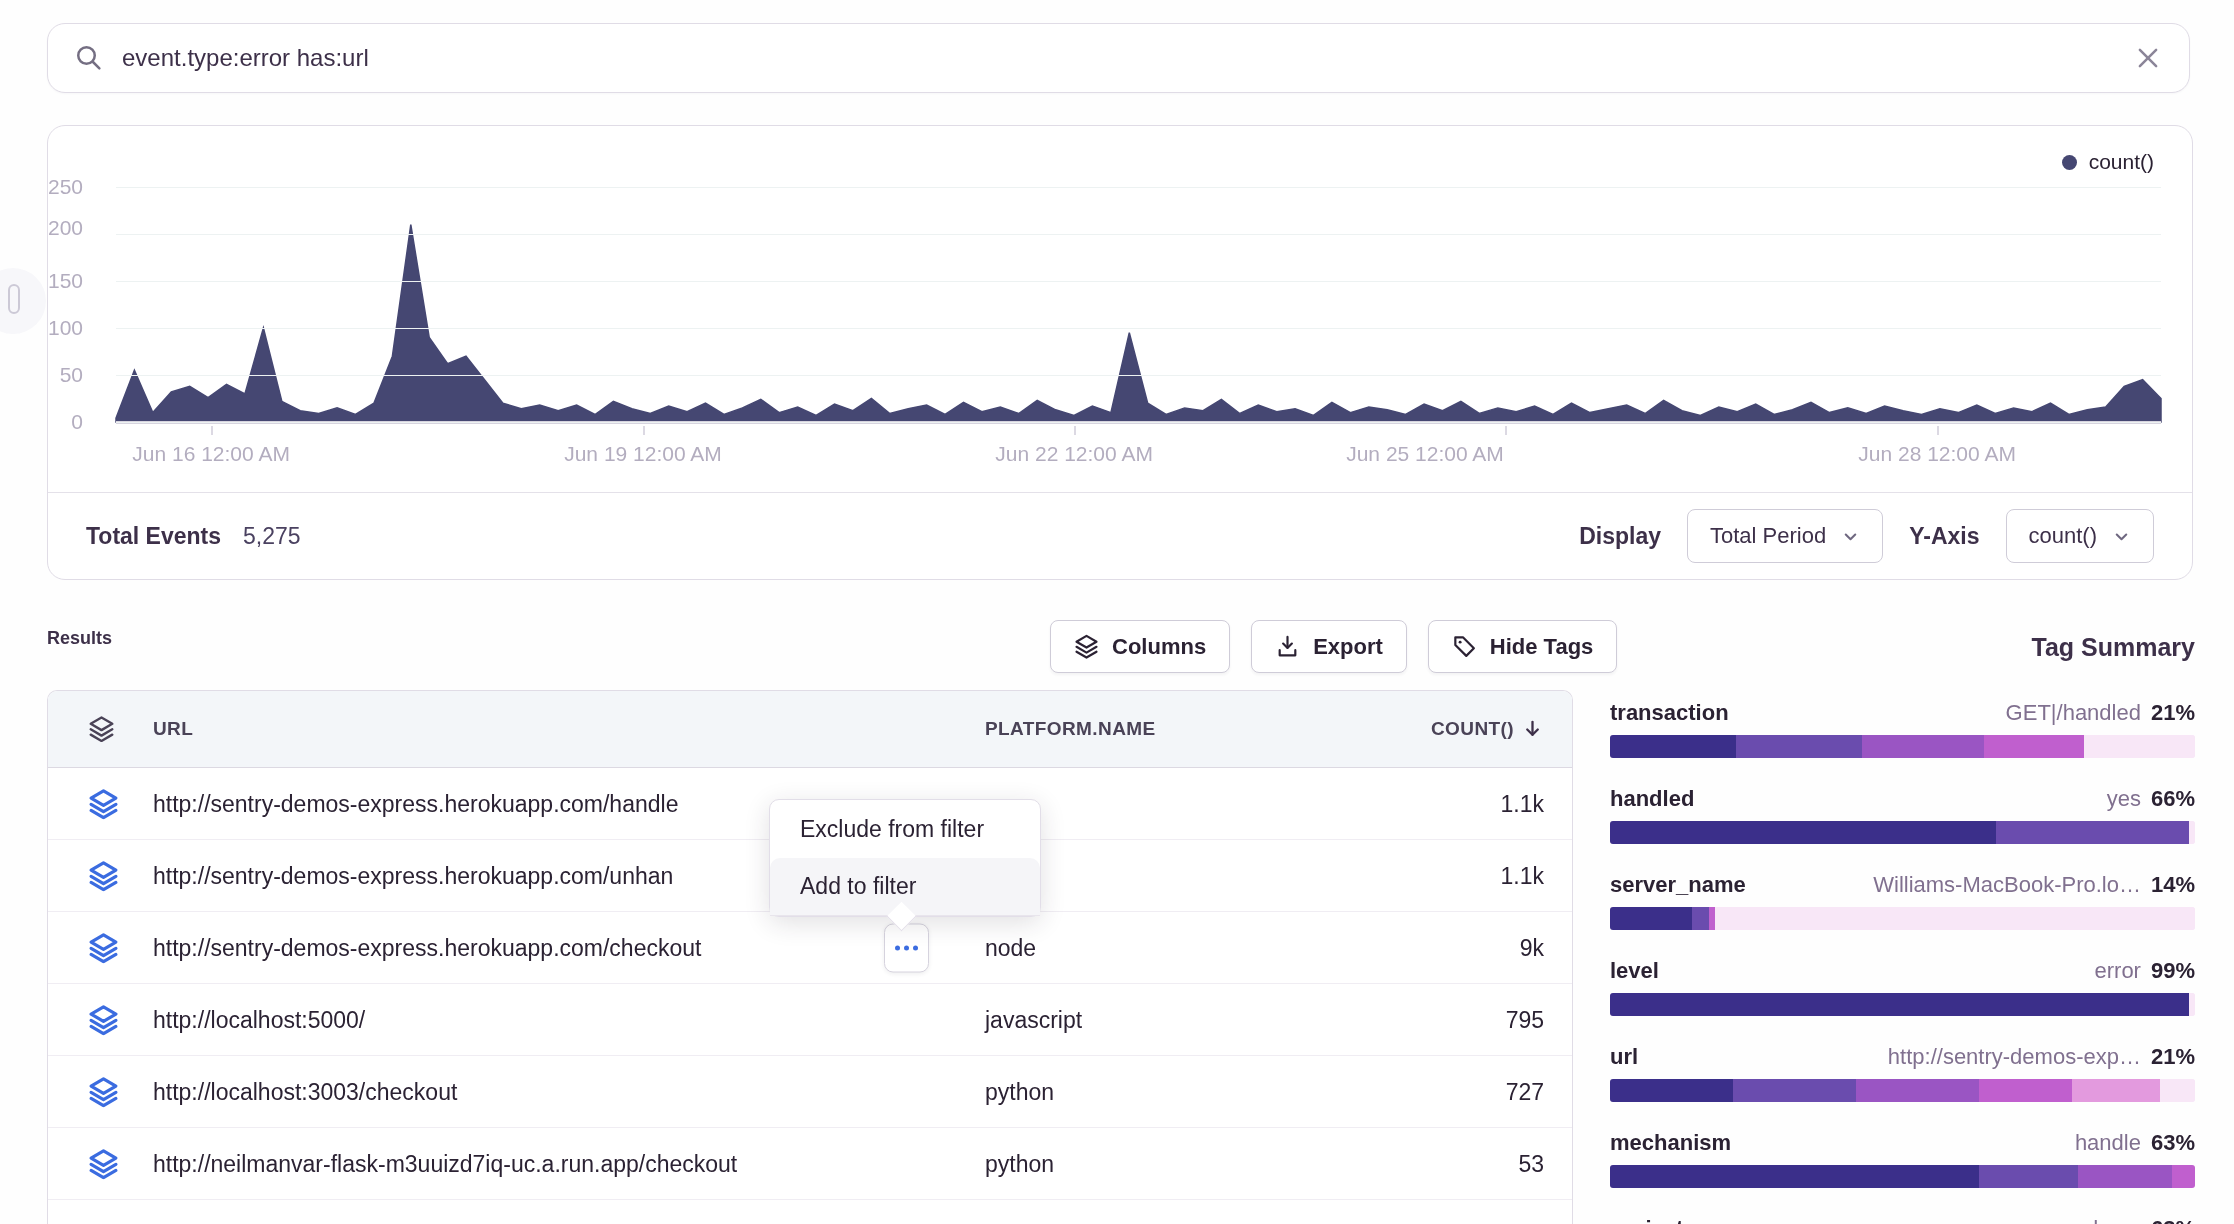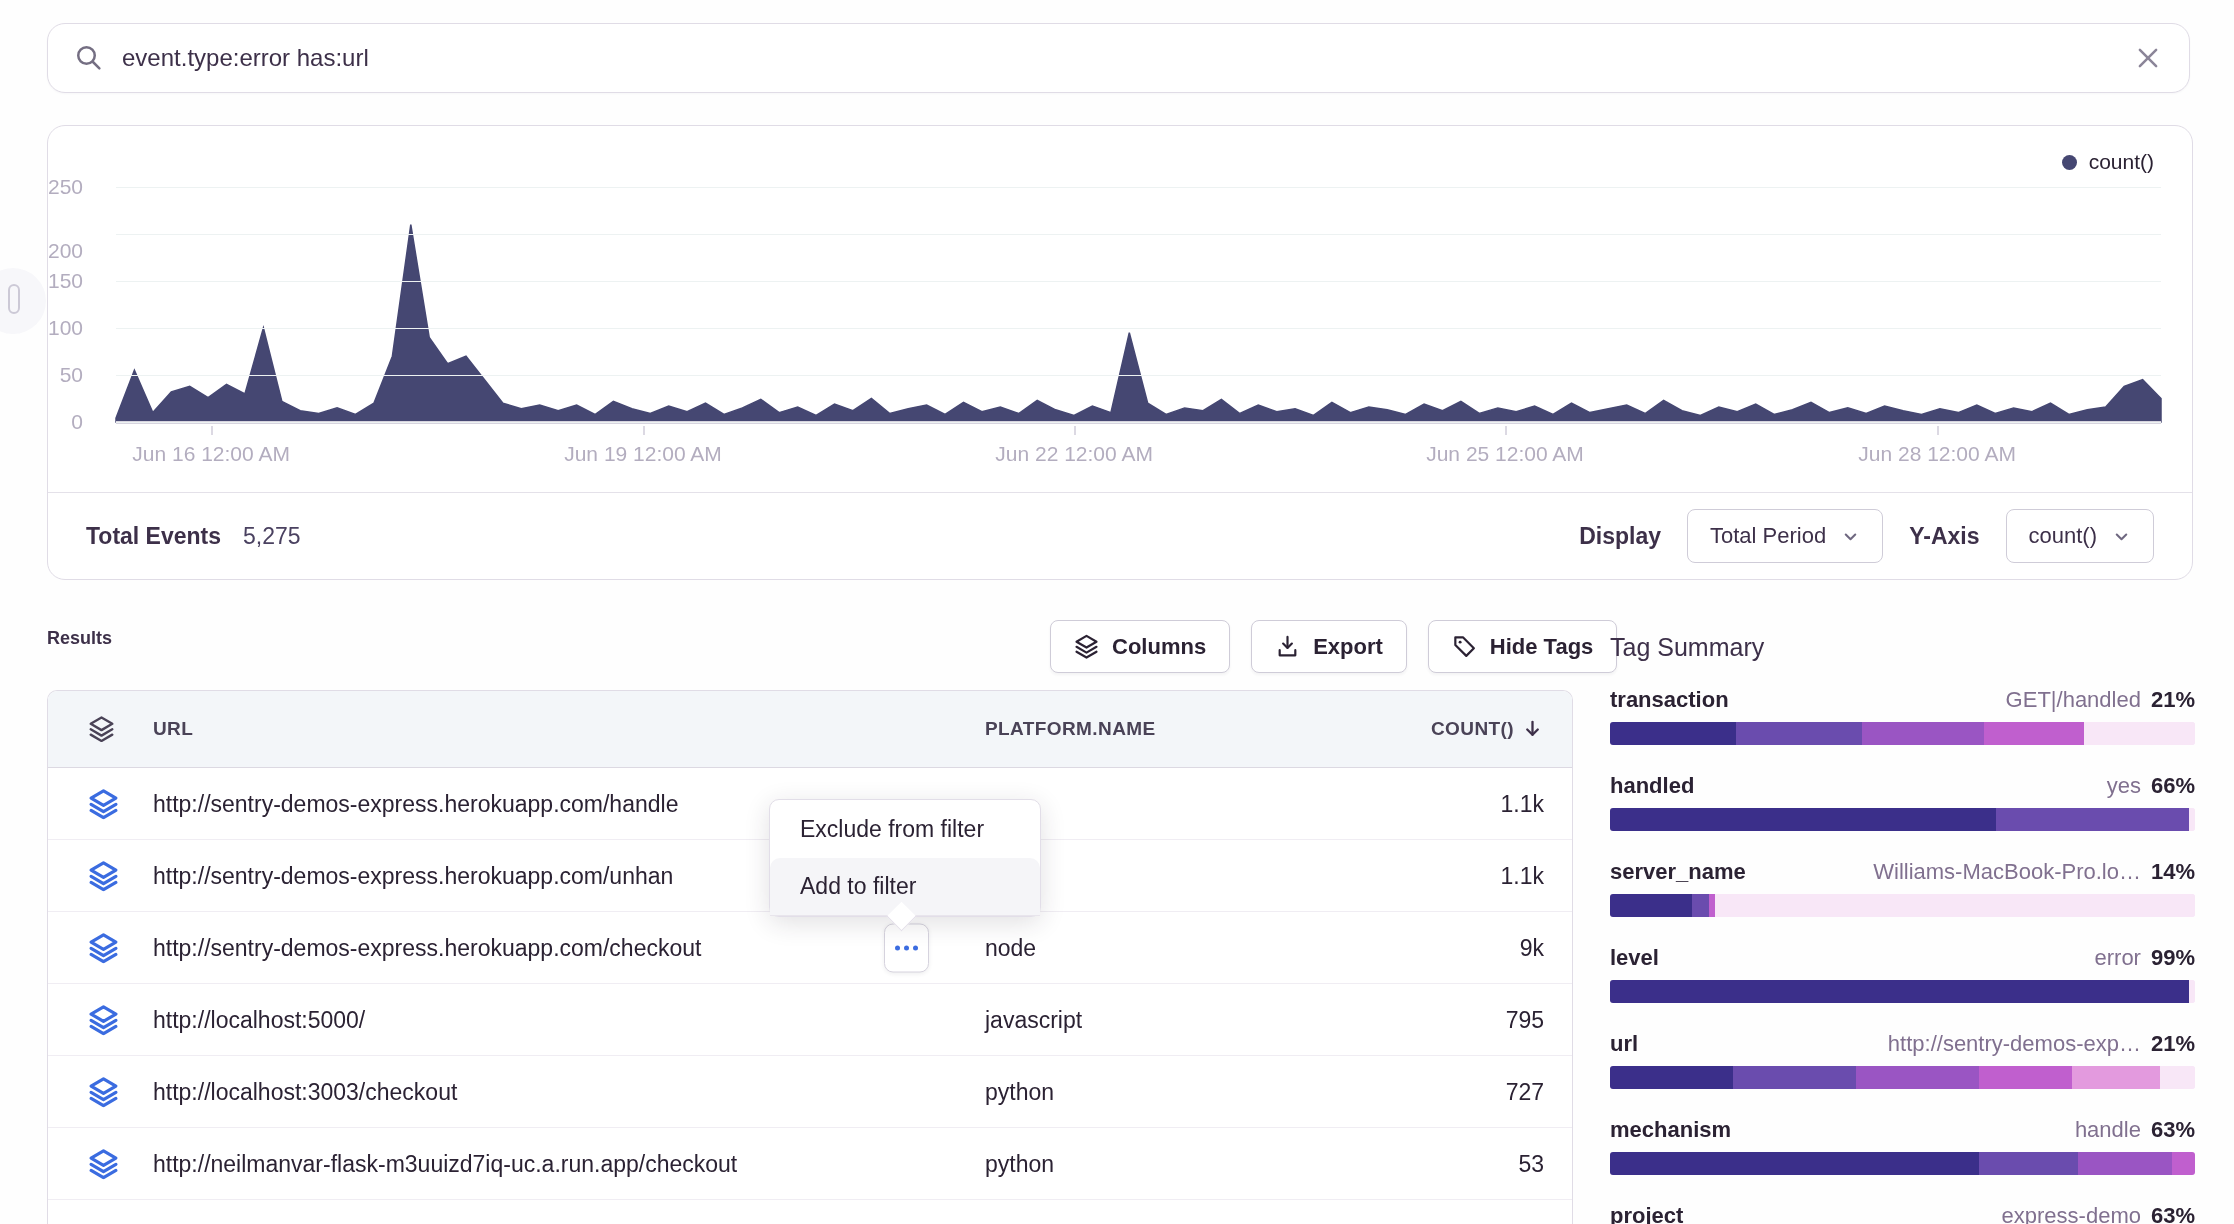--- a/index.html
+++ b/index.html
@@ -78,21 +78,21 @@
     border:1px solid #e2dee8; border-radius:10px; box-shadow:0 6px 26px rgba(43,34,51,.14); z-index:20; }
   .menu-item { height:58px; display:flex; align-items:center; padding:0 30px; font-size:23px;
     color:#2b2233; cursor:pointer; white-space:nowrap; }
   .menu-item.hovered { background:#f5f5f8; border-bottom:1px solid #e8e5ec; border-radius:10px 10px 0 0; }
   .menu-item.last { border-radius:0 0 10px 10px; }
   .caret { position:absolute; left:121px; bottom:-11px; width:21px; height:21px; background:#fff;
     transform:rotate(45deg); border-right:1px solid #e2dee8; border-bottom:1px solid #e2dee8; }
 
   
   .tags { position:absolute; left:1610px; top:633px; width:585px; }
-  .ts-heading { font-size:25px; font-weight:normal; color:#3d3049; margin-bottom:24px; }
+  .ts-heading { font-size:25px; font-weight:bold; color:#3d3049; margin-bottom:37px;text-align:right; }
   .entry { margin-bottom:27px; }
   .entry-top { display:flex; align-items:baseline; font-size:22px; line-height:28px; }
   .entry-name { font-weight:bold; color:#2b2233; }
   .entry-value { margin-left:auto; color:#80708f; white-space:nowrap; }
   .entry-pct { font-weight:bold; color:#2b2233; margin-left:10px; }
   .bar { height:23px; margin-top:8px; border-radius:3px; overflow:hidden; display:flex; background:#f8e7f7; }
   .seg { height:100%; display:block; }
 </style>
 </head>
 <body>
@@ -125,39 +125,39 @@
 
   <div class="plot">
     <svg id="area-svg" width="2045" height="235" viewBox="0 0 2045 235" preserveAspectRatio="none">
       <path id="area-path" d="M0,235 L0.0,231.2 L18.4,183.3 L36.8,225.6 L55.3,204.9 L73.7,199.3 L92.1,210.6 L110.5,197.4 L129.0,206.8 L147.4,141.0 L165.8,214.3 L184.2,223.7 L202.7,226.5 L221.1,220.9 L239.5,227.5 L257.9,216.2 L276.4,169.2 L294.8,37.6 L313.2,150.4 L331.6,176.7 L350.0,169.2 L368.5,192.7 L386.9,216.2 L405.3,221.8 L423.7,218.1 L442.2,223.7 L460.6,218.1 L479.0,227.5 L497.4,214.3 L515.9,221.8 L534.3,226.5 L552.7,219.0 L571.1,224.7 L589.5,216.2 L608.0,227.5 L626.4,220.9 L644.8,212.4 L663.2,225.6 L681.7,220.0 L700.1,228.4 L718.5,217.1 L736.9,223.7 L755.4,211.5 L773.8,226.5 L792.2,221.8 L810.6,218.1 L829.1,227.5 L847.5,215.3 L865.9,224.7 L884.3,220.0 L902.7,226.5 L921.2,213.4 L939.6,222.8 L958.0,228.4 L976.4,219.0 L994.9,225.6 L1013.3,145.7 L1031.7,216.2 L1050.1,227.5 L1068.6,220.9 L1087.0,223.7 L1105.4,212.4 L1123.8,226.5 L1142.3,218.1 L1160.7,224.7 L1179.1,221.8 L1197.5,228.4 L1215.9,215.3 L1234.4,225.6 L1252.8,220.0 L1271.2,222.8 L1289.6,227.5 L1308.1,217.1 L1326.5,223.7 L1344.9,214.3 L1363.3,226.5 L1381.8,220.9 L1400.2,224.7 L1418.6,219.0 L1437.0,227.5 L1455.5,216.2 L1473.9,225.6 L1492.3,221.8 L1510.7,218.1 L1529.1,226.5 L1547.6,213.4 L1566.0,223.7 L1584.4,228.4 L1602.8,220.0 L1621.3,224.7 L1639.7,217.1 L1658.1,227.5 L1676.5,222.8 L1695.0,215.3 L1713.4,225.6 L1731.8,220.9 L1750.2,226.5 L1768.6,219.0 L1787.1,223.7 L1805.5,227.5 L1823.9,221.8 L1842.3,225.6 L1860.8,218.1 L1879.2,226.5 L1897.6,220.9 L1916.0,224.7 L1934.5,216.2 L1952.9,227.5 L1971.3,222.8 L1989.7,220.0 L2008.2,199.3 L2026.6,192.7 L2045.0,211.5 L2045,235 Z" stroke-width="1.5" fill="#454772" stroke="#454772"></path>
     </svg>
     <div class="axis-line"></div>
     <div id="grid-layer">
         <div class="gridline" style="top:0.0px"></div>
         <div class="ylab" style="top:-12.0px">250</div>
         <div class="gridline" style="top:47.0px"></div>
-        <div class="ylab" style="top:52px">200</div>
+        <div class="ylab" style="top:29px">200</div>
         <div class="gridline" style="top:94.0px"></div>
         <div class="ylab" style="top:82.0px">150</div>
         <div class="gridline" style="top:141.0px"></div>
         <div class="ylab" style="top:129.0px">100</div>
         <div class="gridline" style="top:188.0px"></div>
         <div class="ylab" style="top:176.0px">50</div>
         <div class="gridline" style="top:235.0px"></div>
         <div class="ylab" style="top:223.0px">0</div>
       </div>
     <div id="xaxis-layer">
         <div class="xtick" style="left:95.1px"></div>
         <div class="xlab" style="left:95.1px">Jun 16 12:00 AM</div>
         <div class="xtick" style="left:527.0px"></div>
         <div class="xlab" style="left:527.0px">Jun 19 12:00 AM</div>
         <div class="xtick" style="left:958.1px"></div>
         <div class="xlab" style="left:958.1px">Jun 22 12:00 AM</div>
         <div class="xtick" style="left:1389.0px"></div>
-        <div class="xlab" style="left:1389.0px">Jun 25 12:00 AM</div>
+        <div class="xlab" style="left:1309px">Jun 25 12:00 AM</div>
         <div class="xtick" style="left:1821.1px"></div>
         <div class="xlab" style="left:1821.1px">Jun 28 12:00 AM</div>
       </div>
   </div>
 
   <div class="chart-footer">
     <span class="total-label">Total Events</span>
     <span class="total-value">5,275</span>
     <div class="footer-right">
       <span class="ctl-label">Display</span>

